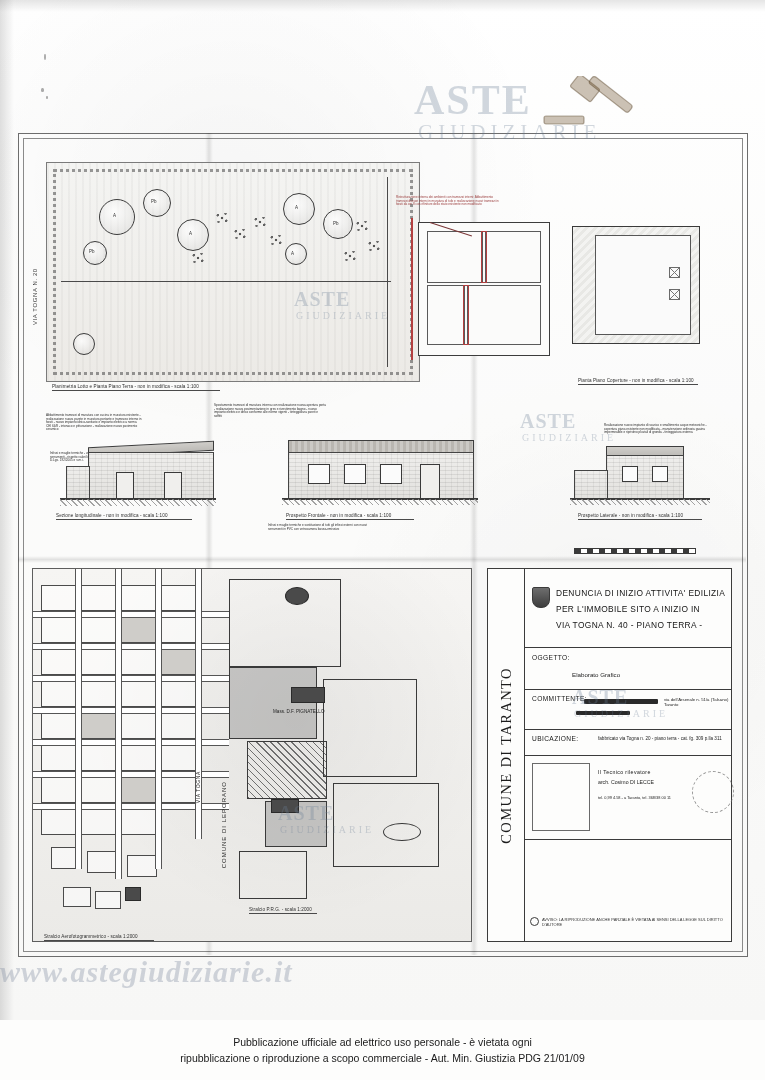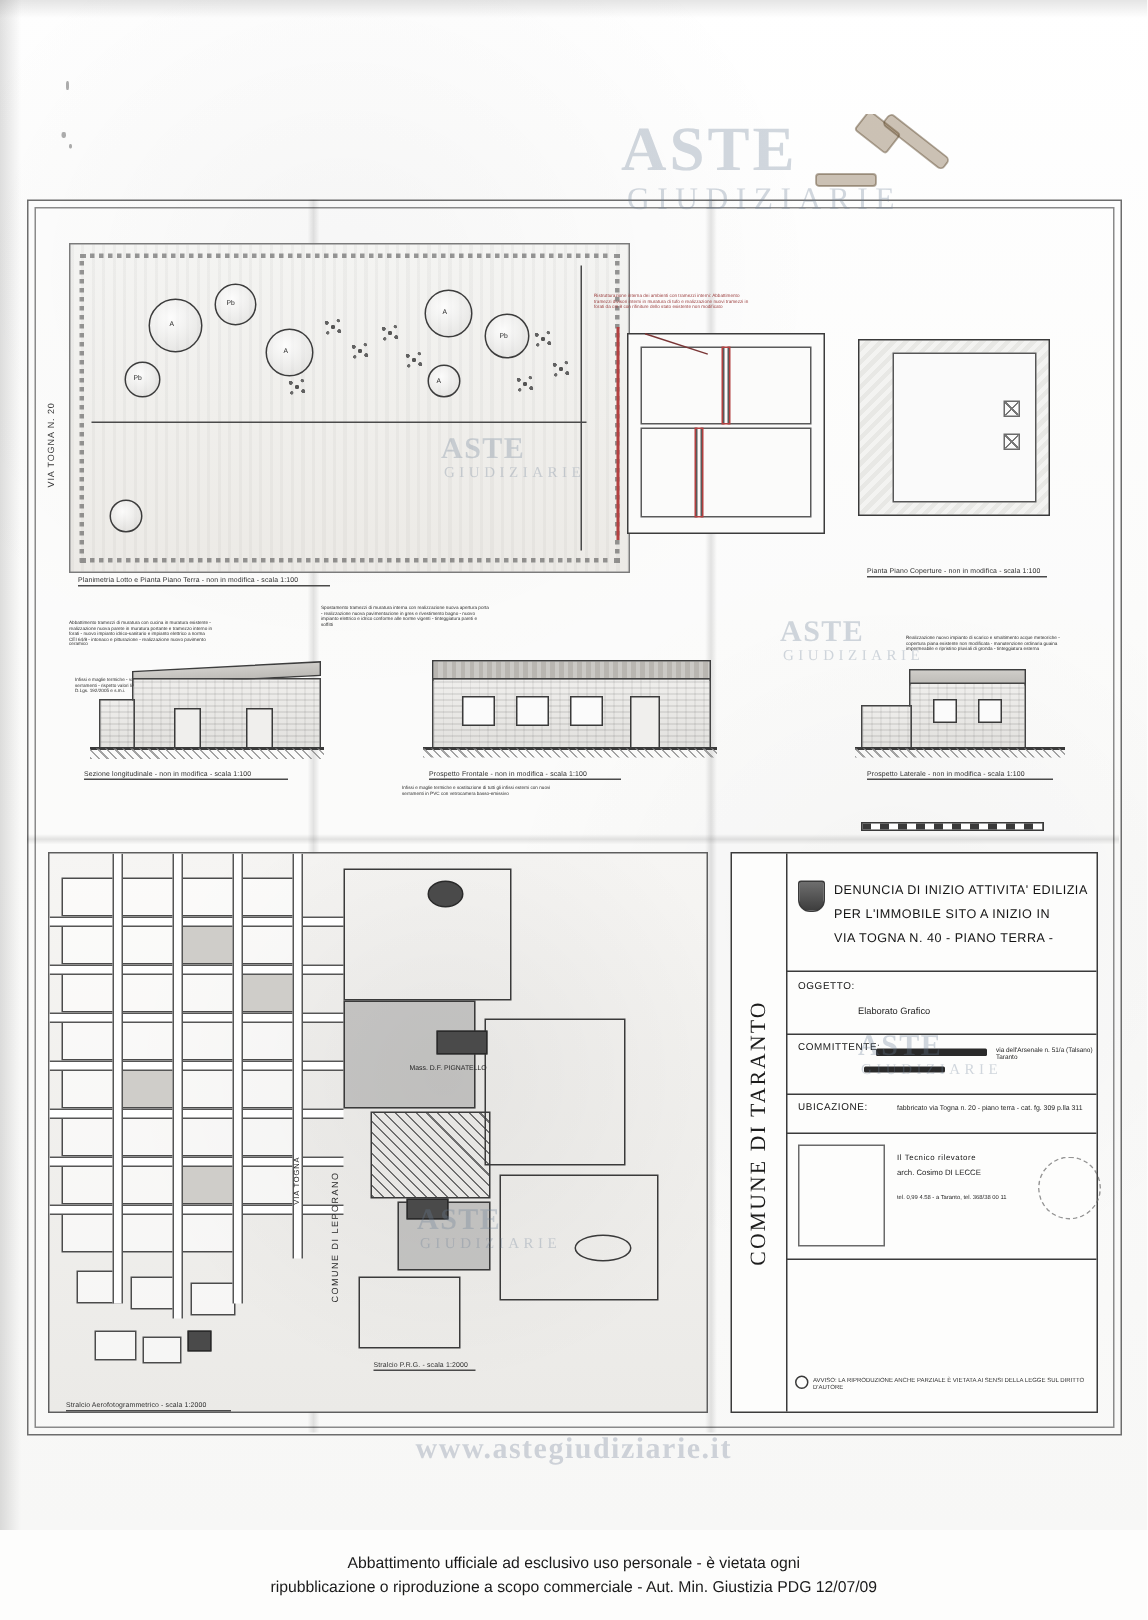--- a/index.html
+++ b/index.html
@@ -316,28 +316,29 @@
   }
   .wm-mid { font-size: 20px; font-weight: bold; letter-spacing: 1px; }
   .wm-mid-sub { font-size: 10px; letter-spacing: 3px; }
   .gavel {
     position: absolute;
     pointer-events: none;
   }
   .wm-url {
     position: absolute;
     left: 0; right: 0;
-    text-align: center;
-    font-size: 20px;
+    text-align: left;
+    font-size: 30px;
     letter-spacing: 1px;
     color: rgba(120,135,155,0.33);
     font-family: "Liberation Serif", serif;
     font-weight: bold;
     pointer-events: none;
     user-select: none;
+    font-style: italic;
   }
   
   .footer {
     position: absolute;
     left: 0; right: 0; bottom: 14px;
     text-align: center;
     font-size: 10.5px;
     line-height: 16px;
     color: #1a1a1a;
   }
@@ -618,16 +619,16 @@
 
   <div class="wm wm-mid" style="left:572px;top:686px;">ASTE</div>
   <div class="wm wm-mid-sub" style="left:574px;top:708px;">GIUDIZIARIE</div>
 
   <div class="wm wm-mid" style="left:278px;top:802px;">ASTE</div>
   <div class="wm wm-mid-sub" style="left:280px;top:824px;">GIUDIZIARIE</div>
 
   <div class="wm-url" style="top:955px;">www.astegiudiziarie.it</div>
 
   <div class="footer">
-    <div>Abbattimento ufficiale ad esclusivo uso personale - è vietata ogni</div>
-    <div>ripubblicazione o riproduzione a scopo commerciale - Aut. Min. Giustizia PDG 12/07/09</div>
+    <div>Pubblicazione ufficiale ad elettrico uso personale - è vietata ogni</div>
+    <div>ripubblicazione o riproduzione a scopo commerciale - Aut. Min. Giustizia PDG 21/01/09</div>
   </div>
 </div>
 
 </body></html>

